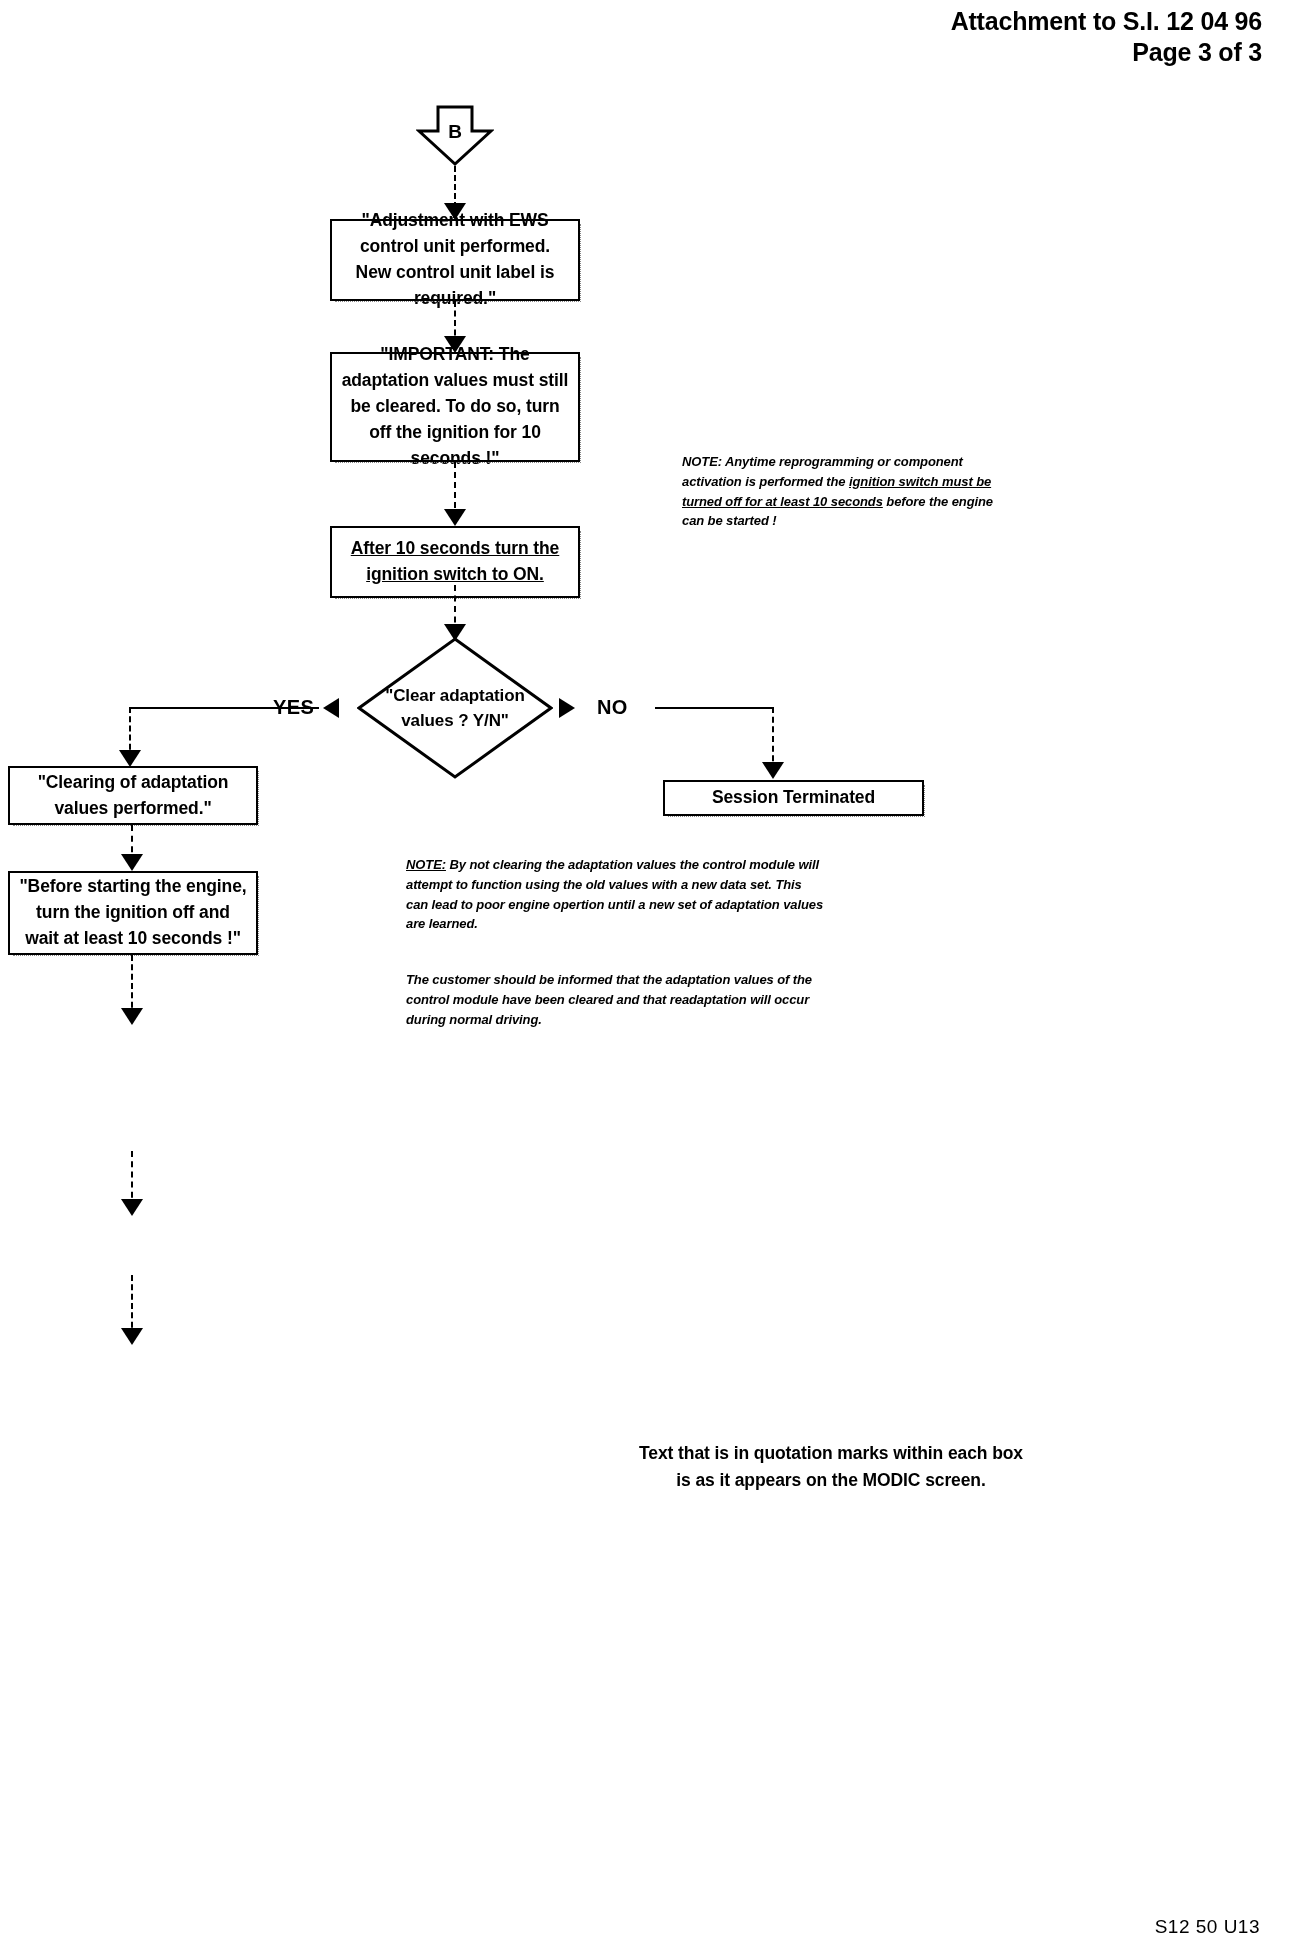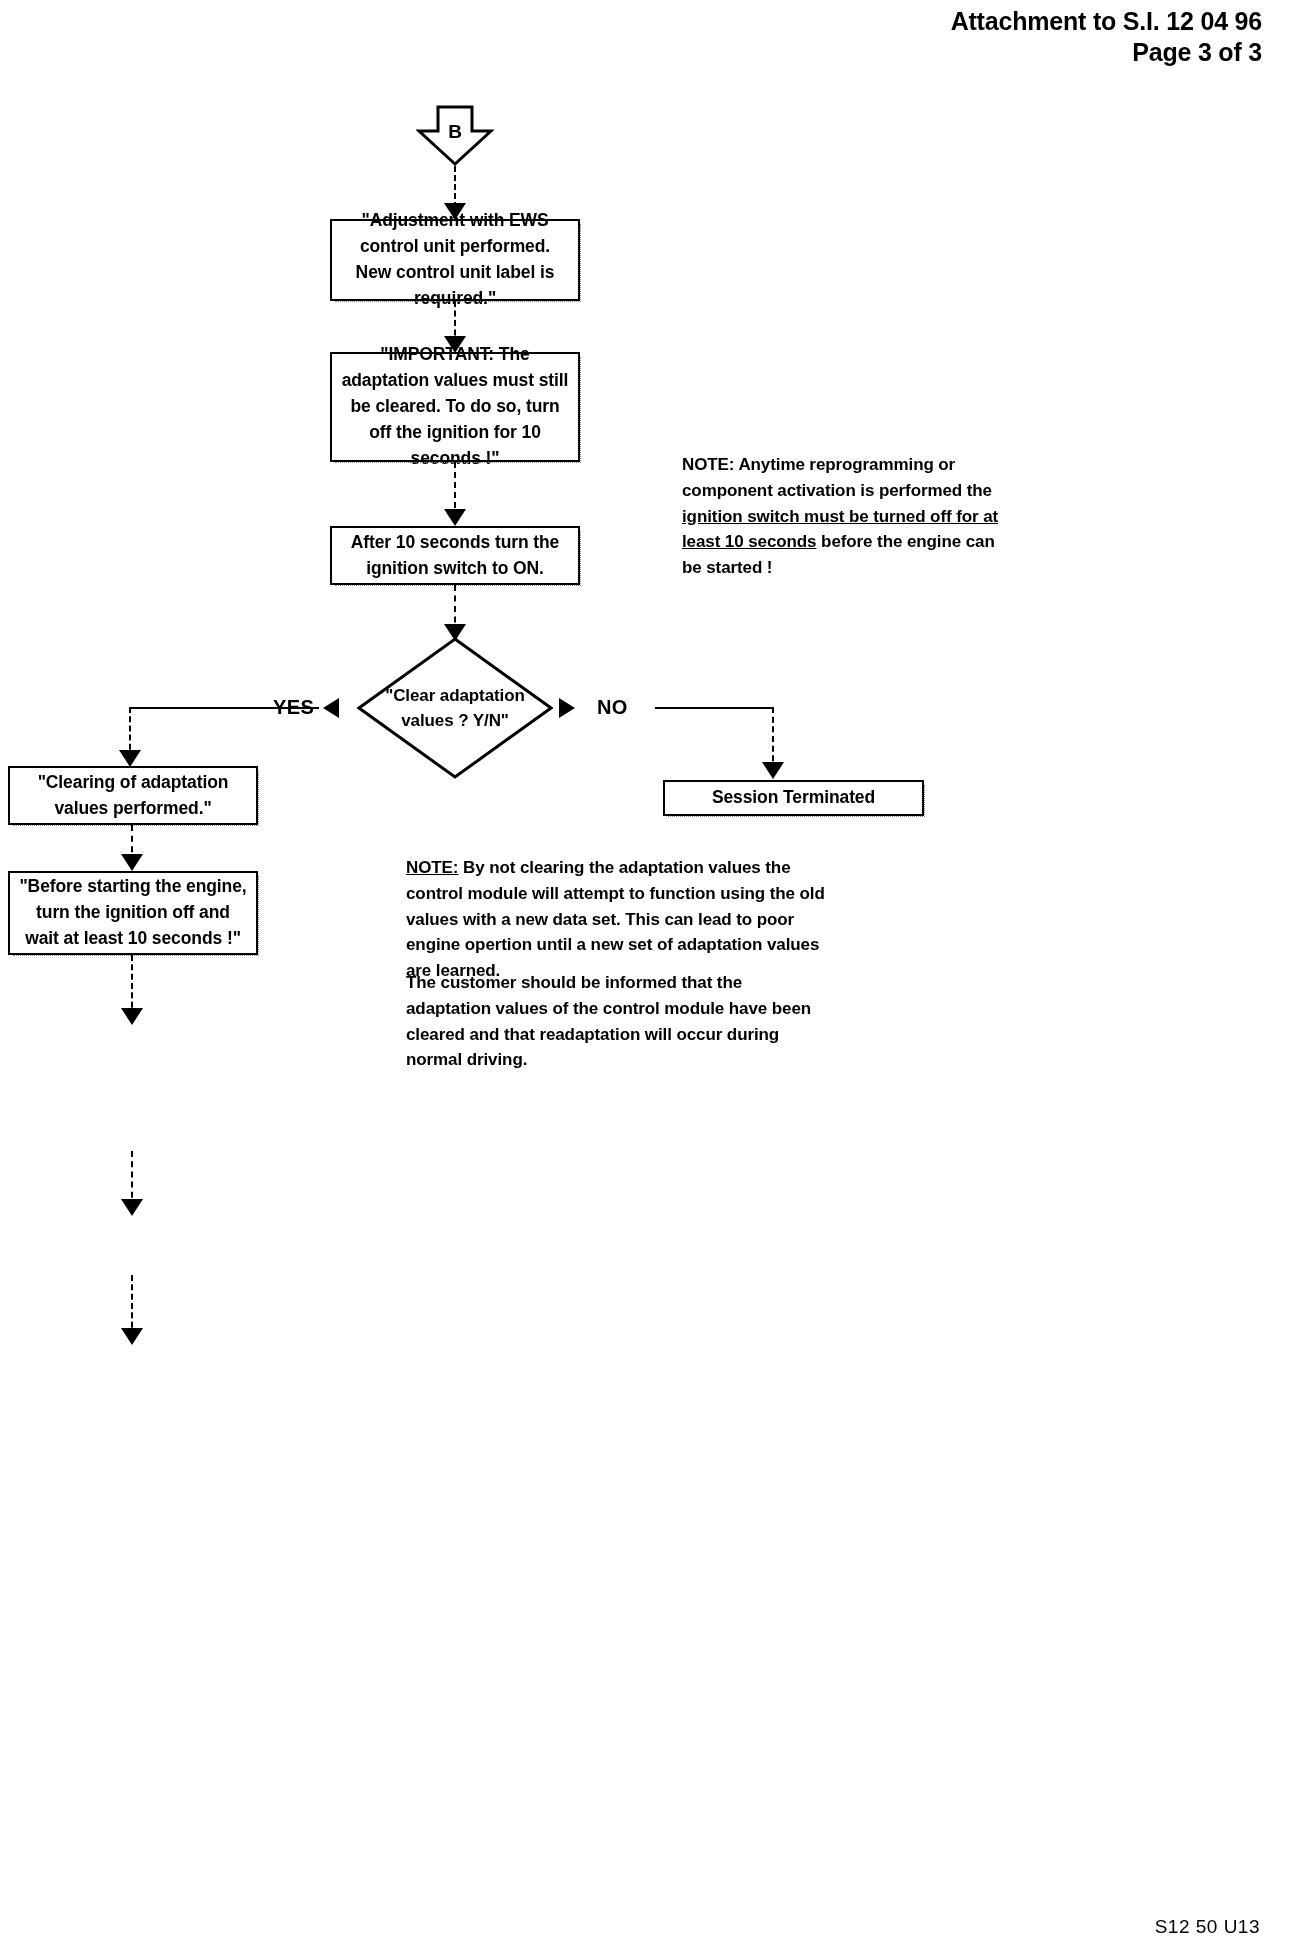--- a/index.html
+++ b/index.html
@@ -159,23 +159,24 @@
     width: 100%;
     text-align: center;
     font-weight: bold;
     font-size: 19px;
   }
 
   
   .note {
     position: absolute;
     font-weight: bold;
-    font-size: 17px;
+    font-size: 13px;
     line-height: 1.52;
     letter-spacing: -0.1px;
+    font-style: italic;
   }
   .note u { text-decoration: underline; }
 
   .note-centered {
     position: absolute;
     font-weight: bold;
     font-size: 17.5px;
     line-height: 1.52;
     text-align: center;
     letter-spacing: -0.1px;
@@ -208,21 +209,21 @@
   <div class="vline" style="left:454px; top:301px; height:44px;"></div>
   <div class="arrow-down" style="left:444px; top:336px;"></div>
 
   <div class="box" style="left:330px; top:352px; width:250px; height:110px;">
     <span class="txt">"IMPORTANT: The adaptation values must still be cleared.  To do so, turn off the ignition for 10 seconds !"</span>
   </div>
 
   <div class="vline" style="left:454px; top:462px; height:56px;"></div>
   <div class="arrow-down" style="left:444px; top:509px;"></div>
 
-  <div class="box" style="left:330px; top:526px; width:250px; height:59px;">
+  <div class="box" style="left:330px; top:526px; width:250px; height:72px;text-decoration:underline;">
     <span class="txt">After 10 seconds turn the ignition switch to ON.</span>
   </div>
 
   <div class="vline" style="left:454px; top:585px; height:48px;"></div>
   <div class="arrow-down" style="left:444px; top:624px;"></div>
 
   <div class="diamond-wrap" style="left:357px; top:637px; width:196px; height:142px;">
     <svg class="diamond-shape" viewBox="0 0 196 142" preserveAspectRatio="none">
       <polygon points="98,2 194,71 98,140 2,71" fill="#ffffff" stroke="#000000" stroke-width="3"></polygon>
     </svg>
@@ -275,18 +276,21 @@
   </div>
 
   <div class="note" style="left:406px; top:970px; width:420px;">
     <span>The customer should be informed that the adaptation values of the control module have been cleared and that readaptation will occur during normal driving.</span>
   </div>
 
   <div class="note" style="left:406px; top:855px; width:420px;">
     <u>NOTE:</u><span> By not clearing the adaptation values the control module will attempt to function using the old values with a new data set.  This can lead to poor engine opertion until a new set of adaptation values are learned.</span>
   </div>
 
+  <div class="note-centered" style="left:636px; top:1440px; width:390px;">
+    <span>Text that is in quotation marks within each box is as it appears on the MODIC screen.</span>
+  </div>
 
   <div class="footer">
     <span>S12 50 U13</span>
   </div>
 
 </div>
 
 </body></html>

